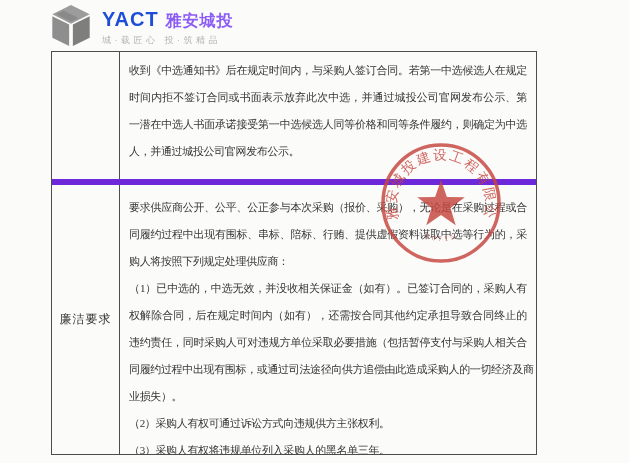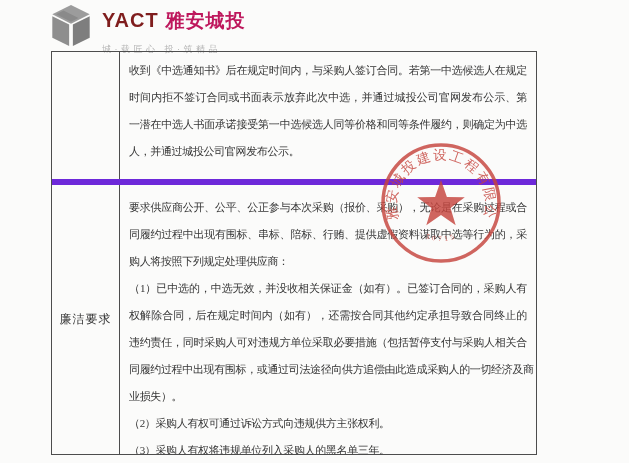--- a/index.html
+++ b/index.html
@@ -9,24 +9,24 @@
     font-family:"Liberation Serif","DejaVu Serif",serif;
     position:relative;overflow:hidden;
     color:#3a3a3a;
   }
   
   .logo{position:absolute;left:50px;top:4px;height:44px;display:flex;align-items:flex-start;}
   .logo-cube{width:42px;height:43px;margin-right:10px;}
   .logo-text{padding-top:4px;}
   .brand-line{display:flex;align-items:baseline;gap:7px;}
   .brand-en{font-family:"Liberation Sans","DejaVu Sans",sans-serif;font-weight:bold;
-    font-size:20px;color:#7f1d1d;letter-spacing:1px;}
+    font-size:20px;color:#1d4ed8;letter-spacing:1px;}
   .brand-cn{font-family:Liberation Serif, serif;font-weight:bold;
-    font-size:19px;color:#be185d;letter-spacing:1px;}
-  .tagline{font-size:9px;color:#b4b4b4;letter-spacing:3.5px;margin-top:9px;
+    font-size:16px;color:#8b5cf6;letter-spacing:1px;}
+  .tagline{font-size:9px;color:#b4b4b4;letter-spacing:3.5px;margin-top:2px;
     font-family:"Liberation Sans","DejaVu Sans",sans-serif;}
   
   .doc-table{
     position:absolute;left:51px;top:51px;width:486px;height:404px;
     border:1px solid #4d4d4d;box-sizing:border-box;
     display:flex;flex-direction:column;background:transparent;
   }
   .t-row{display:flex;box-sizing:border-box;}
   .t-row.r1{height:134px;border-bottom:6px solid #6d28d9;}
   .t-row.r2{height:269px;}

